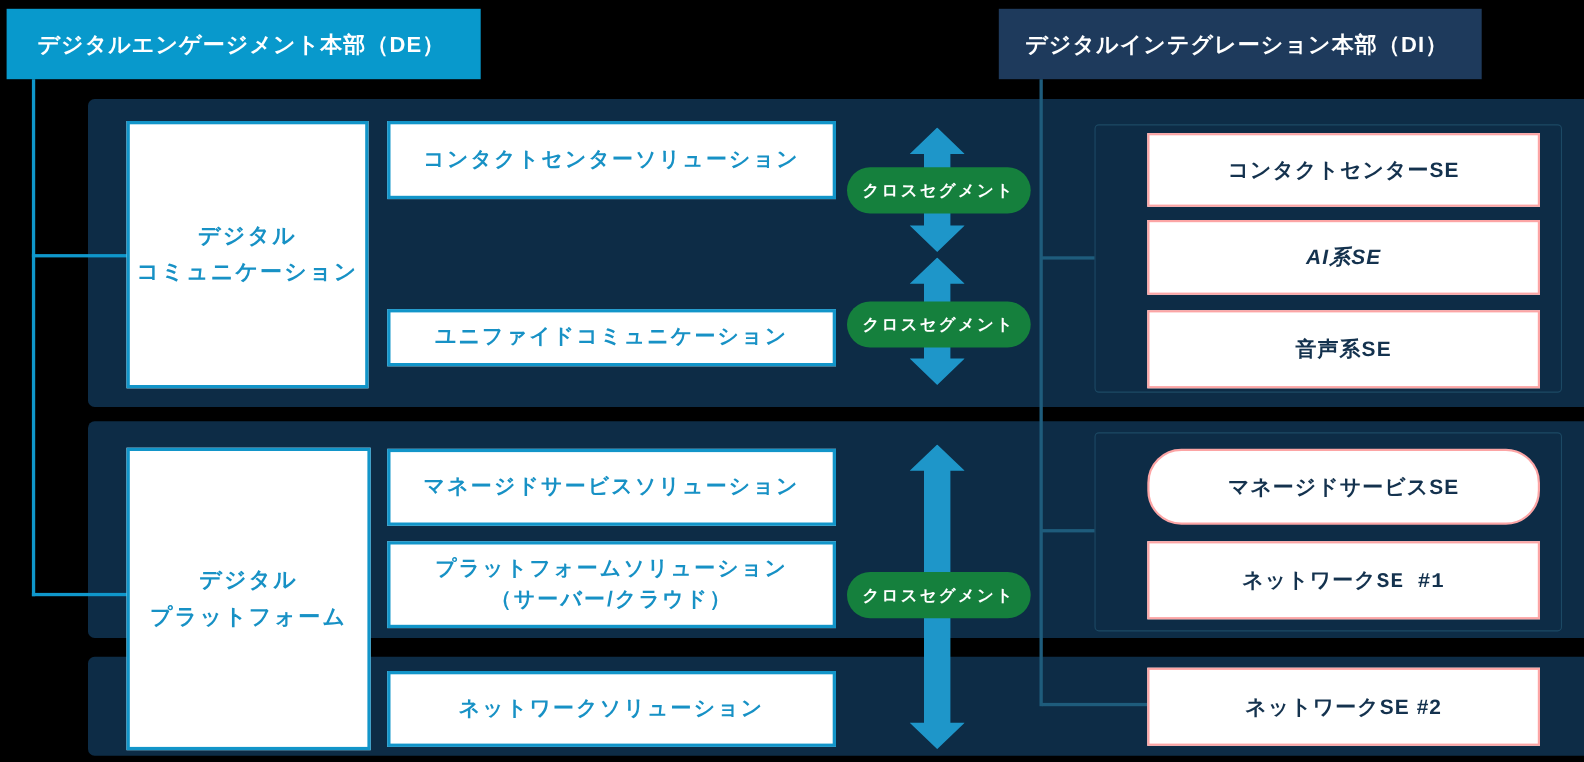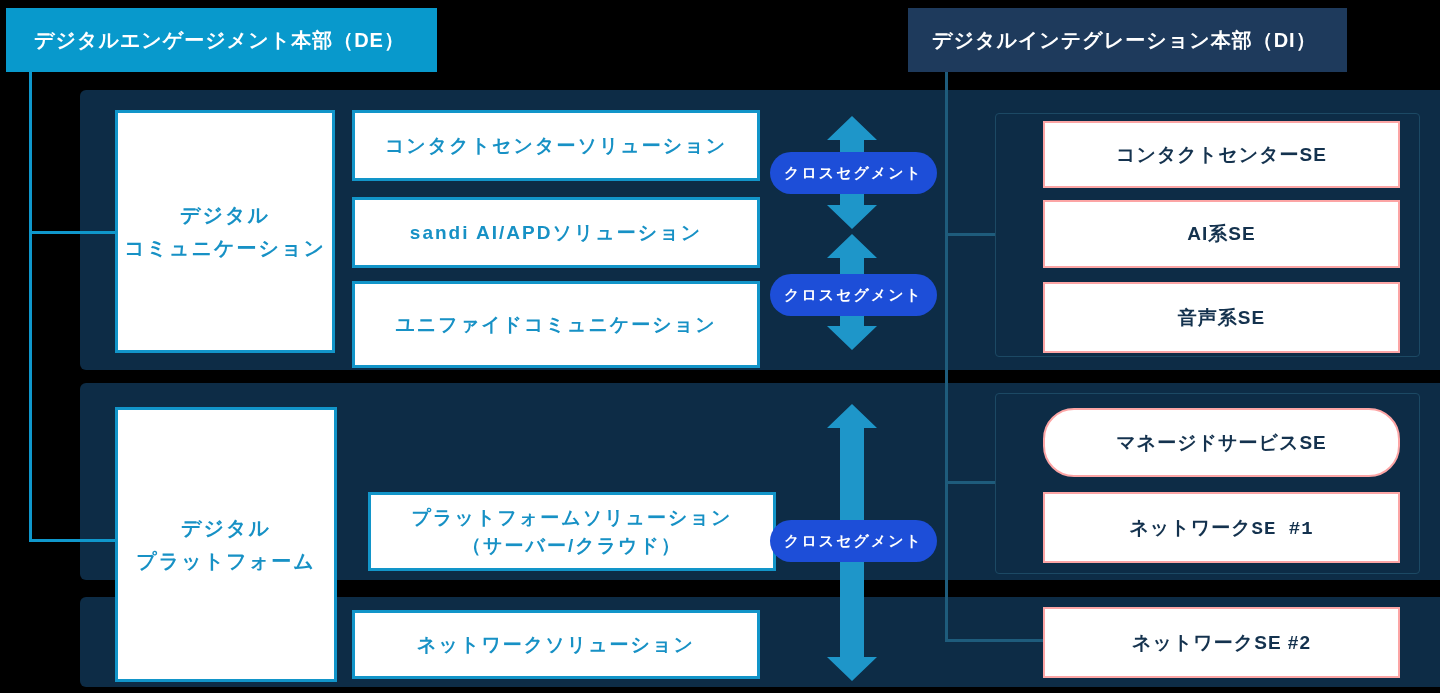--- a/index.html
+++ b/index.html
@@ -28,37 +28,37 @@
   .hdr-di{left:908px;width:439px;background:#1E3A5C;padding-left:24px;box-sizing:border-box;}
   .wbox{position:absolute;background:#FFFFFF;box-sizing:border-box;display:flex;
         flex-direction:column;align-items:center;justify-content:center;text-align:center;z-index:3;}
   .lbox{border:3px solid #1295C9;color:#1791C5;font-weight:bold;}
   .grp{left:115px;font-size:20px;letter-spacing:2px;line-height:1.65;}
   .g1{top:110px;width:220px;height:243px;}
   .g2{top:407px;width:222px;height:275px;}
   .sol{left:352px;width:408px;font-size:19px;letter-spacing:2px;line-height:1.45;}
   .s1{top:110px;height:71px;}
   .s2{top:197px;height:71px;}
-  .s3{top:281px;height:87px;}
+  .s3{top:281px;height:52px;}
   .s4{top:408px;height:70px;}
-  .s5{top:492px;height:79px;margin-left:16px;}
+  .s5{top:492px;height:79px;}
   .s6{top:610px;height:69px;}
   .sebox{left:1043px;width:357px;border:2px solid #fca5a5;color:#14324E;
          font-size:19px;font-weight:bold;letter-spacing:1px;}
   .e1{top:121px;height:67px;}
-  .e2{top:200px;height:68px;}
+  .e2{top:200px;height:68px;font-style:italic;}
   .e3{top:282px;height:71px;}
   .e4{top:408px;height:69px;border-radius:31px;}
   .e5{top:492px;height:71px;font-family:Liberation Mono, monospace;}
   .e6{top:607px;height:71px;}
   .arrow{position:absolute;left:827px;z-index:4;}
   .a1{top:116px;}
   .a2{top:234px;}
   .a3{top:404px;}
-  .pill{position:absolute;left:770px;width:167px;height:42px;border-radius:21px;background:#1d4ed8;
+  .pill{position:absolute;left:770px;width:167px;height:42px;border-radius:21px;background:#15803d;
         color:#FFFFFF;font-size:15px;font-weight:bold;letter-spacing:2px;display:flex;
         align-items:center;justify-content:center;z-index:5;}
   .p1{top:152px;}
   .p2{top:274px;}
   .p3{top:520px;}
 </style>
 </head>
 <body>
 
 <div class="stage">
@@ -85,22 +85,22 @@
   <div class="wbox lbox grp g1">
     <span>デジタル</span>
     <span>コミュニケーション</span>
   </div>
   <div class="wbox lbox grp g2">
     <span>デジタル</span>
     <span>プラットフォーム</span>
   </div>
 
   <div class="wbox lbox sol s1">コンタクトセンターソリューション</div>
-  <div class="wbox lbox sol s2">sandi AI/APDソリューション</div>
   <div class="wbox lbox sol s3">ユニファイドコミュニケーション</div>
+  <div class="wbox lbox sol s4">マネージドサービスソリューション</div>
   <div class="wbox lbox sol s5">
     <span>プラットフォームソリューション</span>
     <span>（サーバー/クラウド）</span>
   </div>
   <div class="wbox lbox sol s6">ネットワークソリューション</div>
 
   <div class="wbox sebox e1">コンタクトセンターSE</div>
   <div class="wbox sebox e2">AI系SE</div>
   <div class="wbox sebox e3">音声系SE</div>
   <div class="wbox sebox e4">マネージドサービスSE</div>

